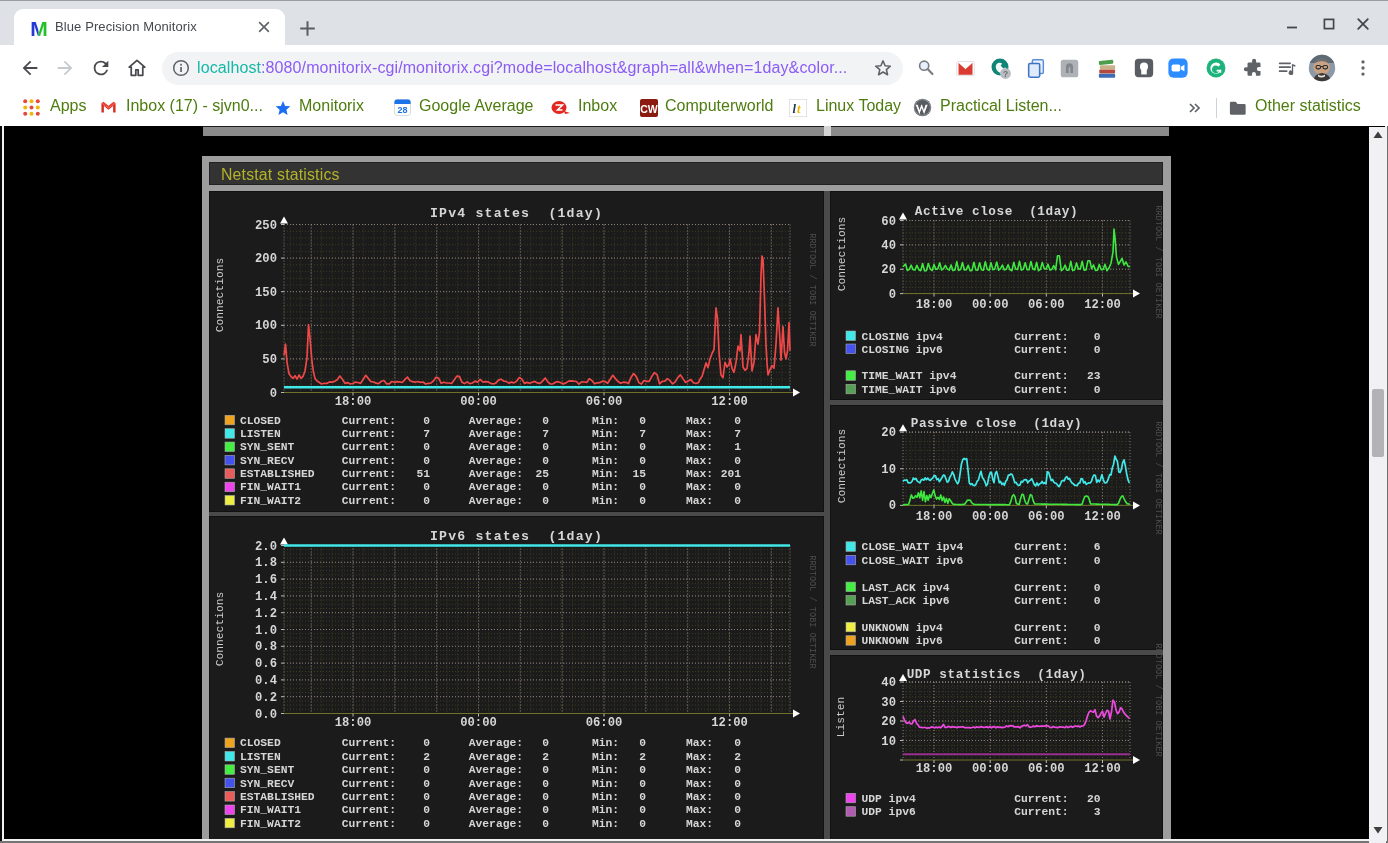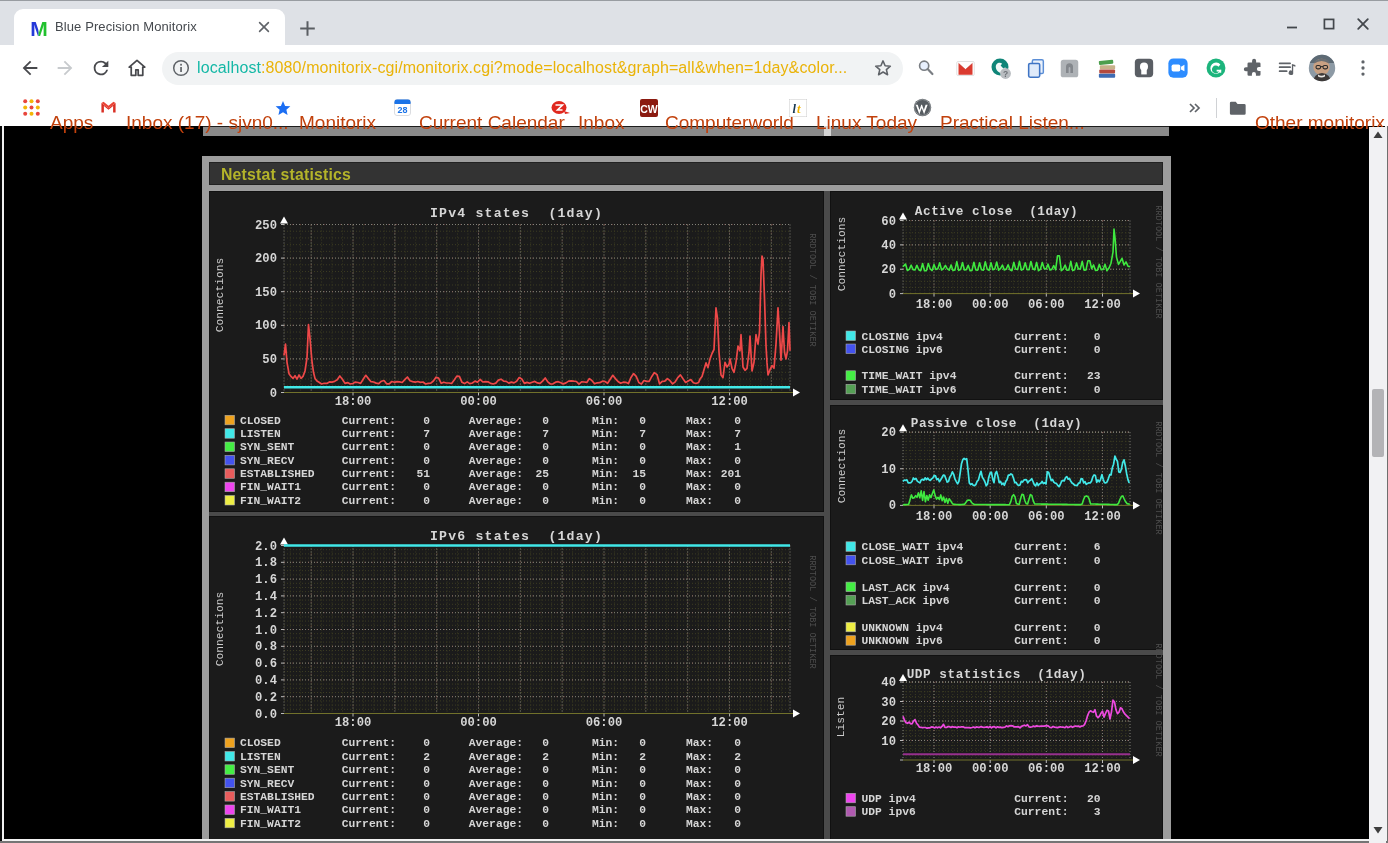--- a/index.html
+++ b/index.html
@@ -3,29 +3,29 @@
 html,body{margin:0;padding:0;width:1388px;height:843px;overflow:hidden;background:#000;font-family:"Liberation Sans",sans-serif;}
 *{box-sizing:border-box}
 #tabstrip{position:absolute;left:0;top:0;width:1388px;height:45px;background:#dee1e6}
 #topline{position:absolute;left:0;top:0;width:1388px;height:1px;background:#989ca1}
 #tab{position:absolute;left:14px;top:9px;width:271px;height:36px;background:#fff;border-radius:9px 9px 0 0}
 #tabtitle{position:absolute;left:55px;top:19px;font-size:13px;color:#45494e;letter-spacing:0.1px;white-space:nowrap}
 #toolbar{position:absolute;left:0;top:45px;width:1388px;height:45px;background:#fff}
 #omnibox{position:absolute;left:162px;top:52px;width:741px;height:33px;background:#f1f3f4;border-radius:17px}
 #urltext{position:absolute;left:197px;top:59px;font-size:16px;color:#202124;white-space:nowrap;letter-spacing:0.1px}
 #bookmarks{position:absolute;left:0;top:90px;width:1388px;height:36px;background:#fff}
-.bktext{position:absolute;top:112px;font-size:19px;color:#c2410c;white-space:nowrap}
+.bktext{position:absolute;top:97px;font-size:16px;color:#4d7c0f;white-space:nowrap}
 #page{position:absolute;left:0;top:126px;width:1388px;height:717px;background:#000}
 .win-edge{position:absolute;background:#f2f2f2}
 #prevband{position:absolute;left:203px;top:127px;width:966px;height:9px;background:#8a8a8a}
 #prevdark{position:absolute;left:203px;top:126px;width:966px;height:2px;background:#1d1d1d}
 #prevnotch{position:absolute;left:824px;top:123px;width:7px;height:13px;background:#d4d4d4}
 #section{position:absolute;left:202px;top:156px;width:969px;height:687px;background:#9d9d9d}
 #titlebar{position:absolute;left:209px;top:162px;width:954px;height:23px;background:#333333;border:1px solid #222}
-#titlebar span{position:absolute;left:11px;top:3px;font-size:15.8px;font-weight:bold;color:#b4b42a;letter-spacing:0.2px}
+#titlebar span{position:absolute;left:11px;top:3px;font-size:15.8px;font-weight:normal;color:#b4b42a;letter-spacing:0.2px}
 #cells{position:absolute;left:209px;top:191px;width:954px;height:652px;background:#4a4a4a}
 .cell{position:absolute;background:#1b1b1b;border:1px solid #111}
 #cellL1{left:209px;top:191px;width:615px;height:321px}
 #cellL2{left:209px;top:516px;width:615px;height:327px}
 #cellR1{left:830px;top:191px;width:333px;height:209px}
 #cellR2{left:830px;top:405px;width:333px;height:245px}
 #cellR3{left:830px;top:655px;width:333px;height:188px}
 #scrollbar{position:absolute;left:1369px;top:127px;width:17px;height:716px;background:#f1f1f3}
 #sthumb{position:absolute;left:1371.5px;top:389px;width:12px;height:68px;background:#b3b3b6;border-radius:2px}
 svg{display:block}
@@ -892,21 +892,21 @@
 </svg>
 <svg class="icon" style="left:126px;top:57px" width="22" height="22" viewBox="0 0 24 24">
   <path d="M12 3.6 3.5 11h2.2v9h5v-6h2.6v6h5v-9h2.2L12 3.6z" fill="none" stroke="#48494d" stroke-width="1.9" stroke-linejoin="round"></path>
 </svg>
 <div id="omnibox"></div>
 <svg class="icon" style="left:172px;top:59px" width="18" height="18" viewBox="0 0 18 18">
   <circle cx="9" cy="9" r="7.3" fill="none" stroke="#5f6368" stroke-width="1.5"></circle>
   <rect x="8.2" y="8" width="1.7" height="5" fill="#5f6368"></rect>
     <rect x="8.2" y="4.8" width="1.7" height="1.8" fill="#5f6368"></rect>
 </svg>
-<div id="urltext"><span style="color:#14b8a6">localhost</span><span style="color:#eab308">:8080/monitorix-cgi/monitorix.cgi?mode=localhost&amp;graph=all&amp;when=1day&amp;color...</span></div>
+<div id="urltext"><span style="color:#14b8a6">localhost</span><span style="color:#8b5cf6">:8080/monitorix-cgi/monitorix.cgi?mode=localhost&amp;graph=all&amp;when=1day&amp;color...</span></div>
 <svg class="icon" style="left:872px;top:57px" width="22" height="22" viewBox="0 0 24 24">
   <path d="M12 4.2l2.3 5.3 5.7.5-4.3 3.8 1.3 5.6-4.9-3-4.9 3 1.3-5.6L4 10l5.7-.5z" fill="none" stroke="#5f6368" stroke-width="1.7" stroke-linejoin="round"></path>
 </svg>
 <svg class="icon" style="left:915px;top:57px" width="22" height="22" viewBox="0 0 24 24">
   <circle cx="10" cy="9.5" r="5" fill="#e8f0fe" stroke="#7a7e83" stroke-width="1.8"></circle>
   <path d="M13.8 13.2 L19 18.6" stroke="#7a7e83" stroke-width="2.4" stroke-linecap="round"></path>
 </svg>
 <svg class="icon" style="left:955px;top:58px" width="21" height="21" viewBox="0 0 24 24">
   <rect x="2" y="4" width="20" height="16" rx="1.5" fill="#fff" stroke="#d5d5d5" stroke-width="0.8"></rect>
   <path d="M4 6 L12 13 L20 6 V19 H4 Z" fill="#d93025" opacity="0.95"></path>
@@ -998,21 +998,21 @@
 <svg class="icon" style="left:274px;top:99px" width="18" height="18" viewBox="0 0 24 24">
   <path d="M12 2.8l2.8 6.4 7 .6-5.3 4.6 1.6 6.8-6.1-3.7-6.1 3.7 1.6-6.8L2.2 9.8l7-.6z" fill="#1b6ef3"></path>
 </svg>
 <span class="bktext" style="left:299px">Monitorix</span>
 <svg class="icon" style="left:394px;top:99px" width="17" height="17" viewBox="0 0 17 17">
   <rect x="0.5" y="0.5" width="16" height="16" rx="2.5" fill="#fff" stroke="#dadce0"></rect>
   <rect x="0.5" y="0.5" width="16" height="4.5" fill="#1a73e8" rx="2.5"></rect>
   <rect x="0.5" y="3" width="16" height="2" fill="#1a73e8"></rect>
   <text x="8.5" y="13.6" text-anchor="middle" font-size="9" font-weight="bold" fill="#1a73e8" font-family="Liberation Sans">28</text>
 </svg>
-<span class="bktext" style="left:419px">Current Calendar</span>
+<span class="bktext" style="left:419px">Google Average</span>
 <svg class="icon" style="left:551px;top:100px" width="20" height="15" viewBox="0 0 20 15">
   <ellipse cx="8" cy="7.5" rx="7.5" ry="6.5" fill="#e0281e"></ellipse>
   <path d="M4.5 5 h7 l-5 5 h5" stroke="#fff" stroke-width="1.6" fill="none"></path>
   <path d="M13 11 l6 2 -5 1 z" fill="#e0281e"></path>
 </svg>
 <span class="bktext" style="left:578px">Inbox</span>
 <svg class="icon" style="left:640px;top:99px" width="18" height="18" viewBox="0 0 18 18">
   <rect width="18" height="18" rx="2" fill="#8b1a10"></rect>
   <text x="9" y="13.5" text-anchor="middle" font-size="10.5" font-weight="bold" fill="#fff" font-family="Liberation Sans">CW</text>
 </svg>
@@ -1029,21 +1029,21 @@
   <path d="M3.5 8.5 l4.5 12 3-8 3 8 4.5-12 h-2.6 l-2.2 6.5 -2.3-6.5 h-1 l-2.2 6.5 -2.3-6.5 z" fill="#fff"></path>
 </svg>
 <span class="bktext" style="left:940px">Practical Listen...</span>
 <svg class="icon" style="left:1188px;top:101px" width="14" height="14" viewBox="0 0 14 14">
   <path d="M2 3 L6 7 L2 11 M7 3 L11 7 L7 11" stroke="#5f6368" stroke-width="1.7" fill="none"></path>
 </svg>
 <div style="position:absolute;left:1216px;top:98px;width:1px;height:20px;background:#d0d2d5"></div>
 <svg class="icon" style="left:1229px;top:100px" width="18" height="16" viewBox="0 0 20 16">
   <path d="M1 2.5 a1.5 1.5 0 0 1 1.5-1.5 h5 l2 2.5 h7.5 a1.5 1.5 0 0 1 1.5 1.5 v9 a1.5 1.5 0 0 1-1.5 1.5 h-14.5 a1.5 1.5 0 0 1-1.5-1.5 z" fill="#5f6368"></path>
 </svg>
-<span class="bktext" style="left:1255px">Other monitorix</span>
+<span class="bktext" style="left:1255px">Other statistics</span>
 
 <div class="win-edge" style="left:2px;top:126px;width:2px;height:715px"></div>
 <div class="win-edge" style="left:1384.5px;top:126px;width:2px;height:715px"></div>
 <div style="position:absolute;left:0;top:126px;width:2px;height:717px;background:#0a0a0a"></div>
 <div style="position:absolute;left:1386.5px;top:126px;width:1.5px;height:717px;background:#6e6e6e"></div>
 <div class="win-edge" style="left:2px;top:838.5px;width:1384px;height:2.5px"></div>
 <div style="position:absolute;left:0;top:841px;width:1388px;height:2px;background:#757575"></div>
 <div id="scrollbar"></div>
 <div id="sthumb"></div>
 <svg class="icon" style="left:1373px;top:131px" width="10" height="8" viewBox="0 0 10 8">

